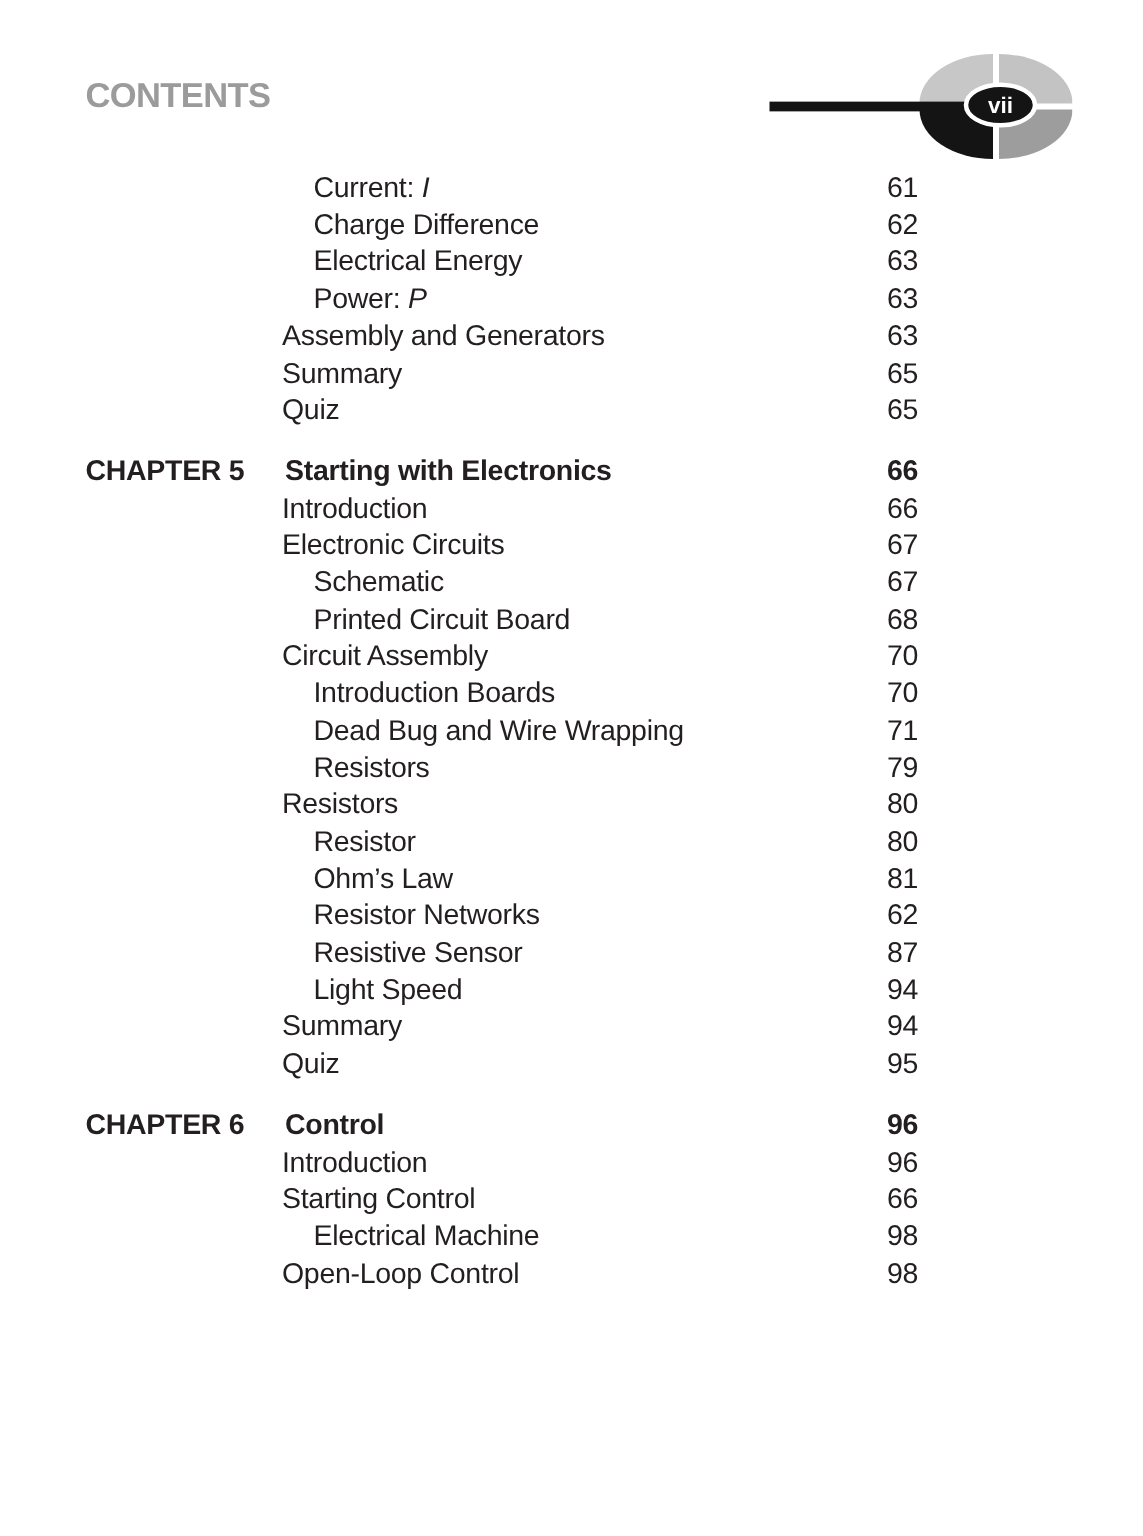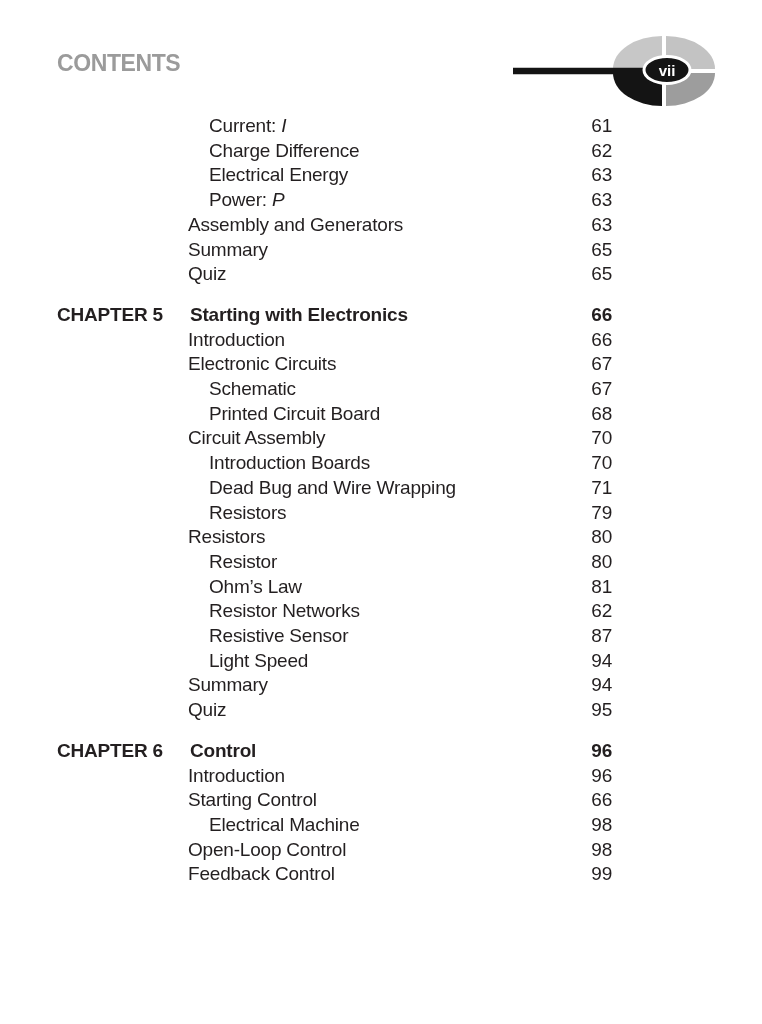--- a/index.html
+++ b/index.html
@@ -180,20 +180,16 @@
           <span class="page-num">66</span>
         </div>
         <div class="row lvl2">
           <span class="label">Electrical Machine</span>
           <span class="page-num">98</span>
         </div>
         <div class="row lvl1">
           <span class="label">Open-Loop Control</span>
           <span class="page-num">98</span>
         </div>
-        <div class="row lvl1">
-          <span class="label">Feedback Control</span>
-          <span class="page-num">99</span>
-        </div>
       </section>
     </main>
 
 </div>
 
 </body></html>

